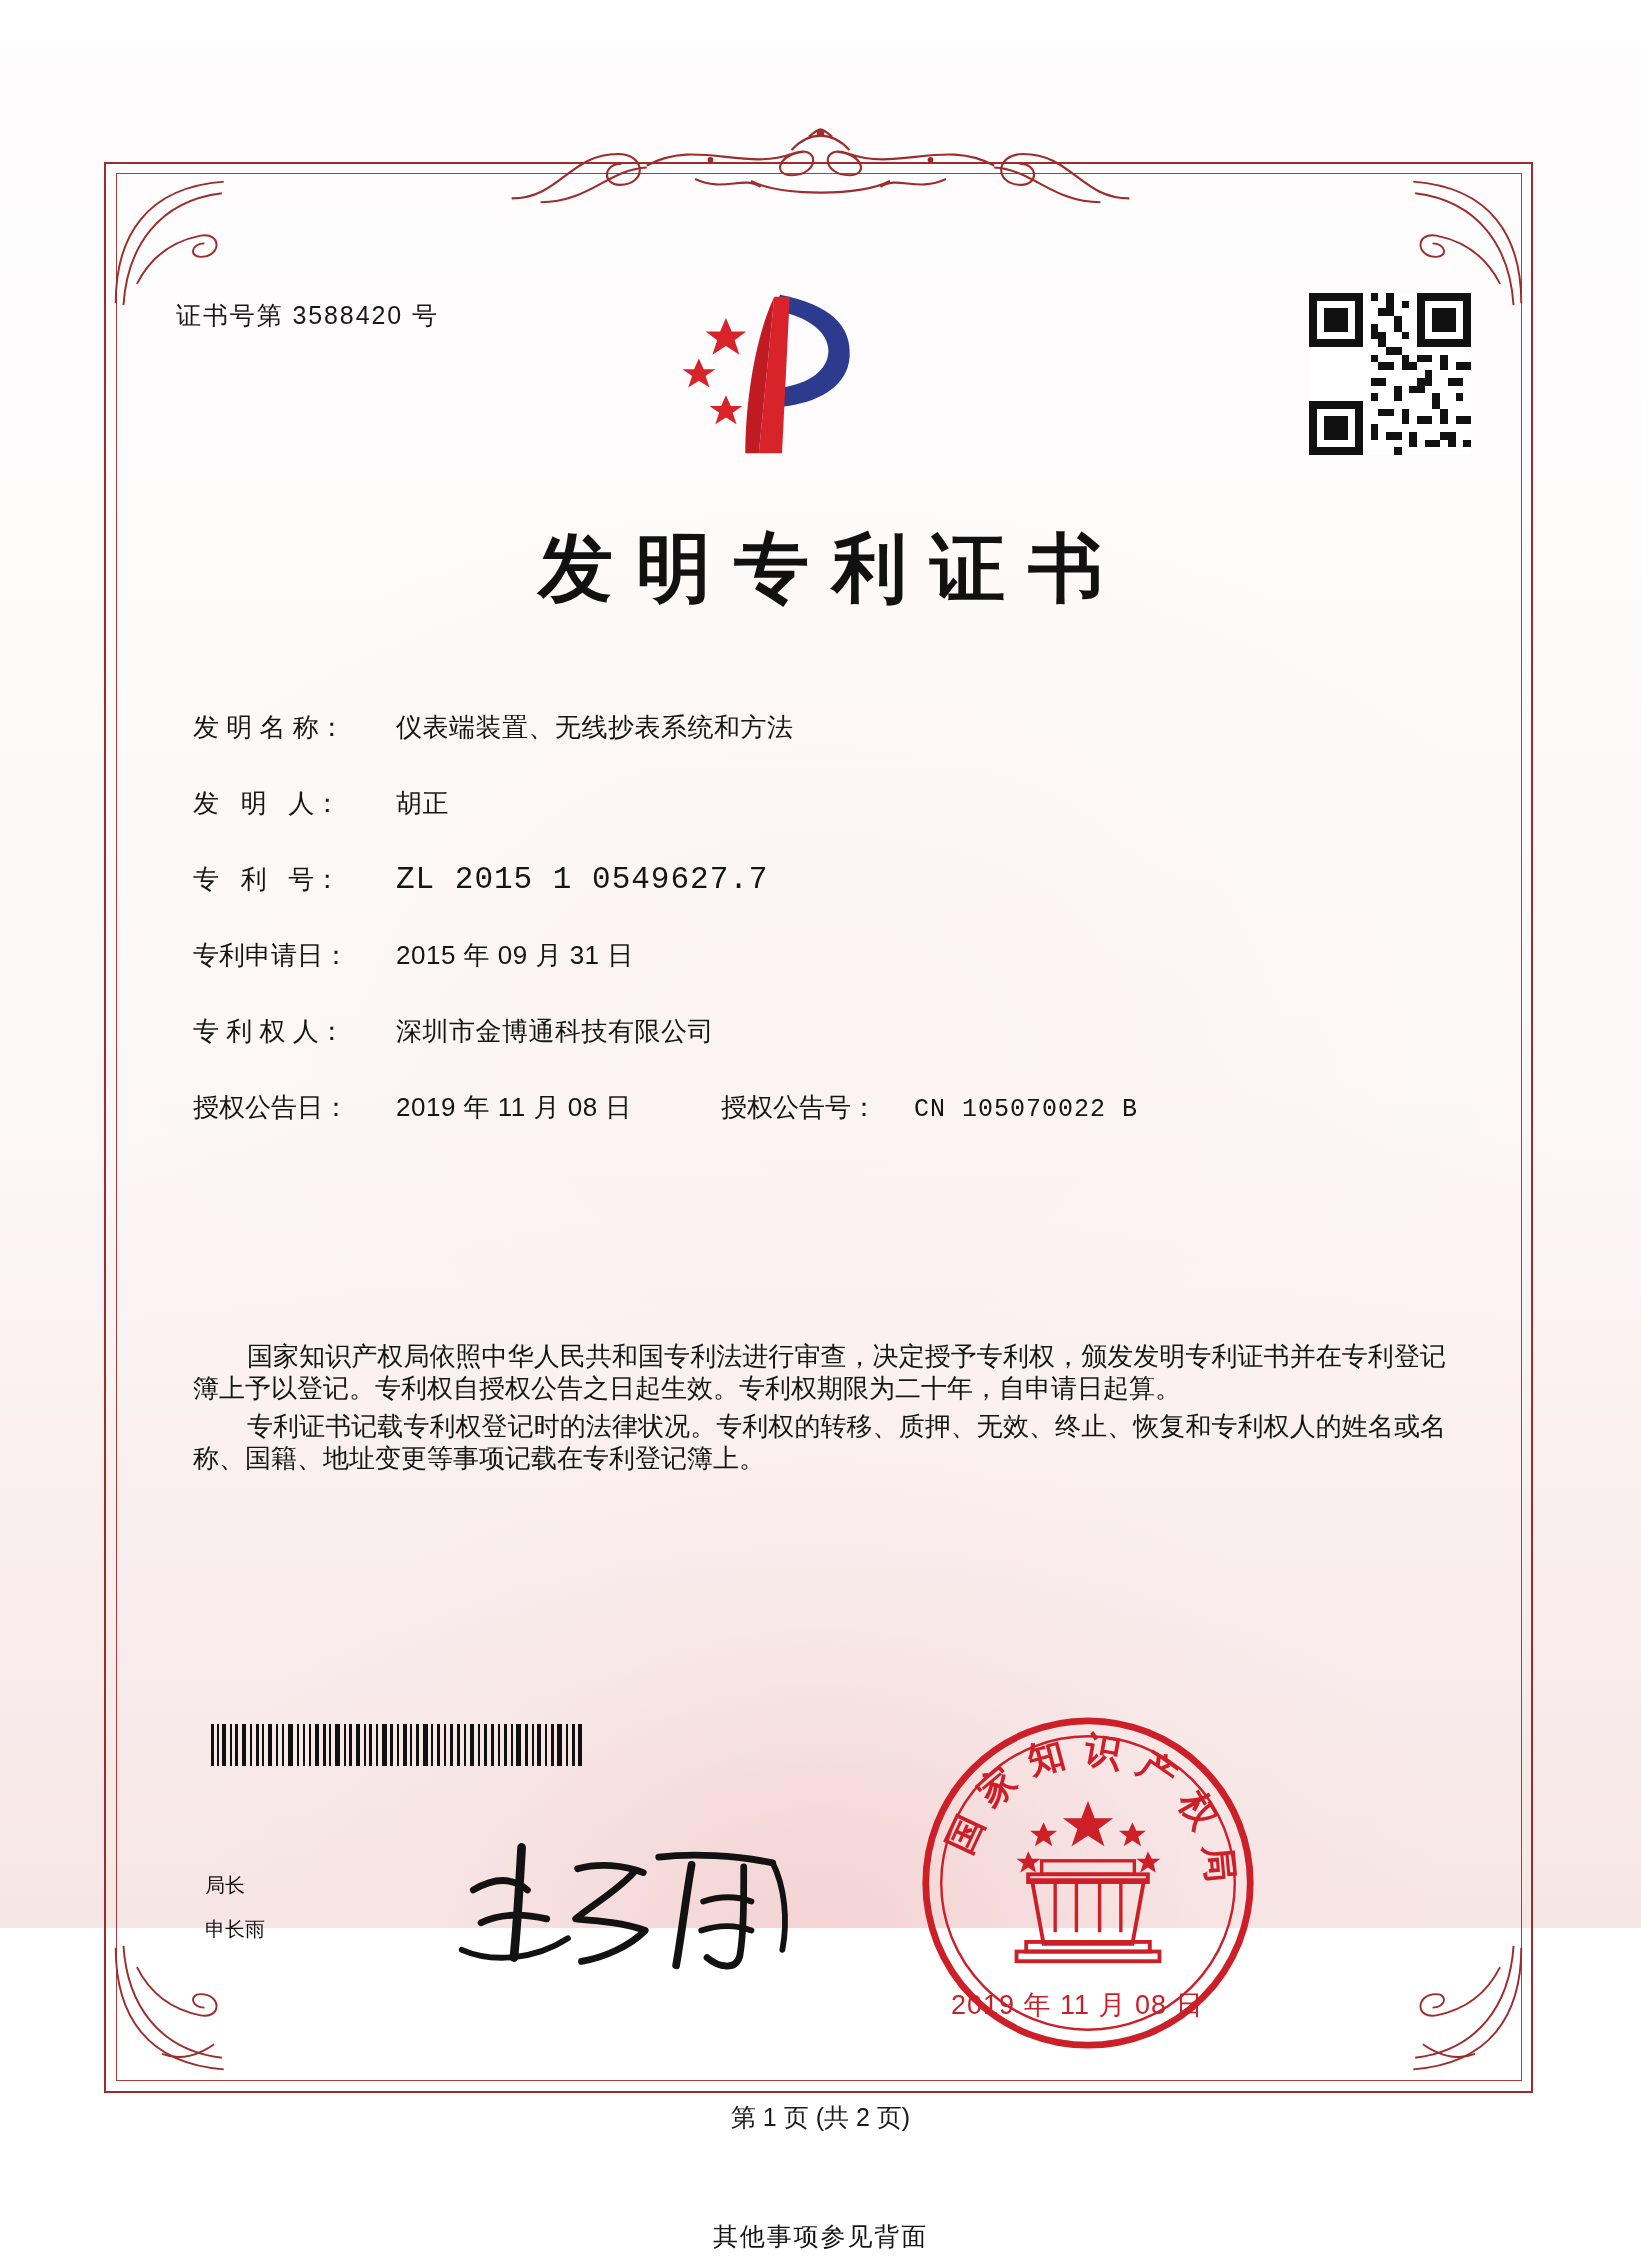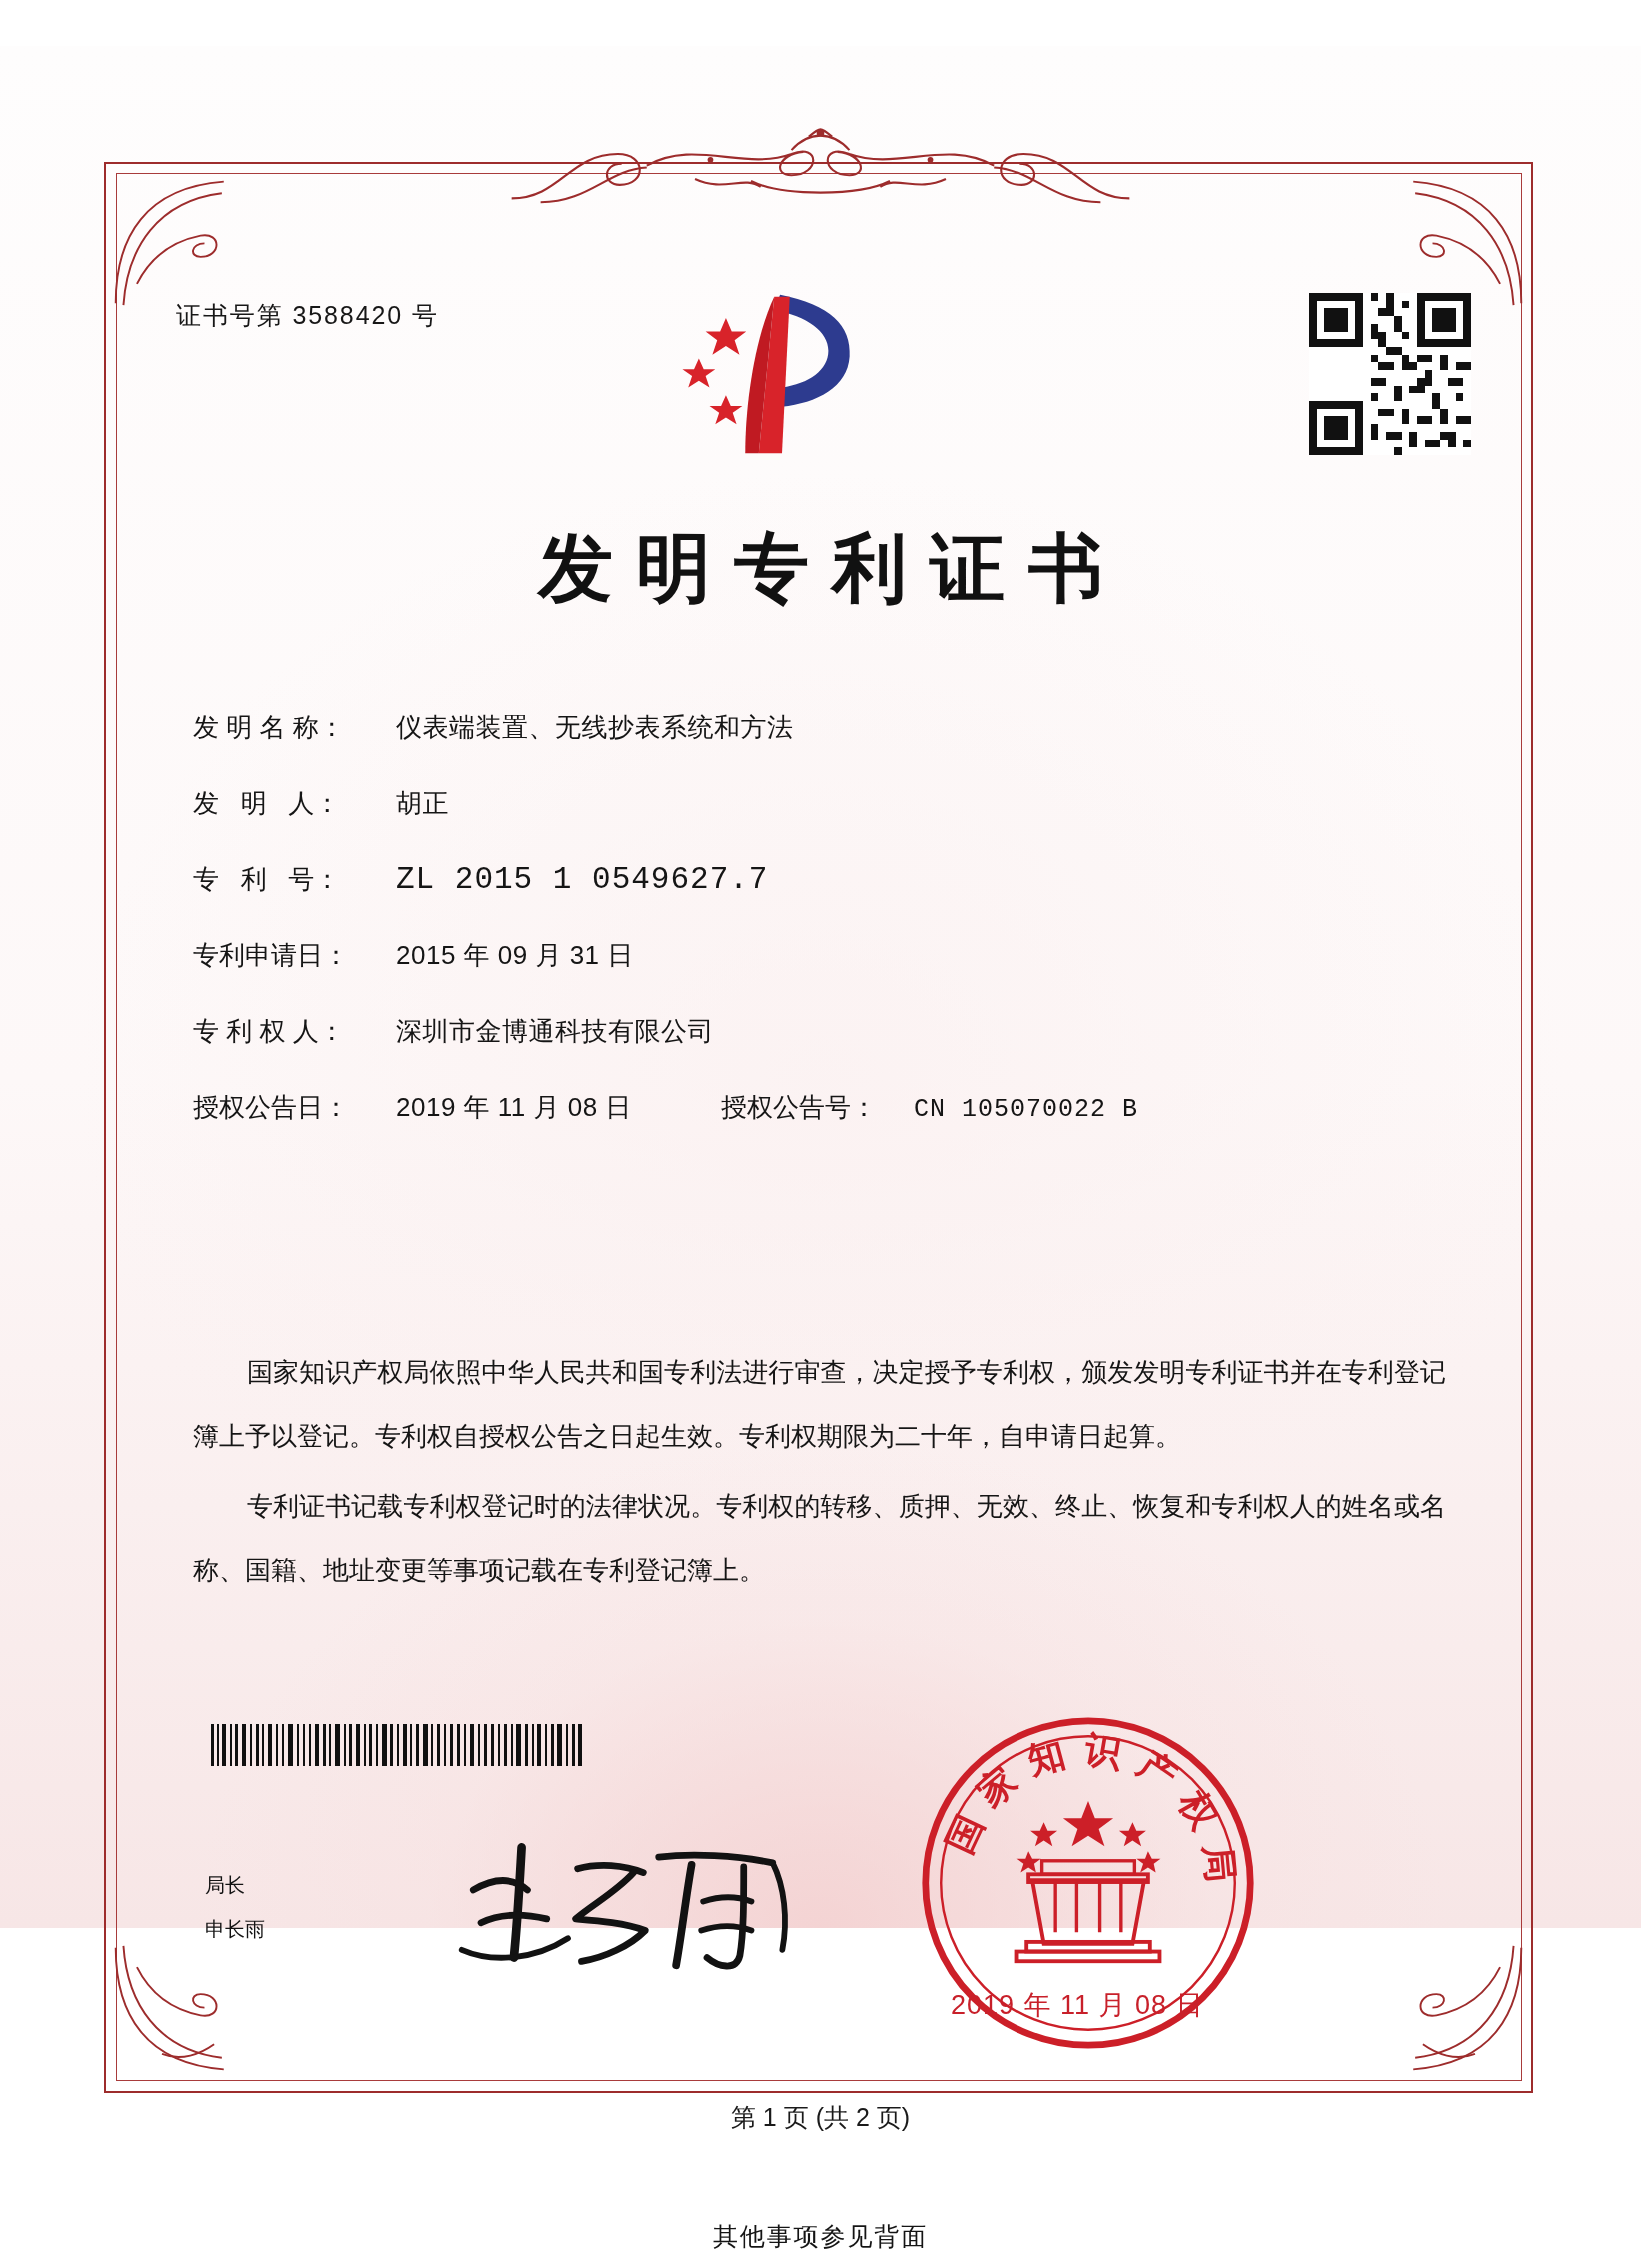--- a/index.html
+++ b/index.html
@@ -135,21 +135,21 @@
     letter-spacing: 1px;
   }
 
   
   .paras {
     position: absolute;
     left: 193px;
     top: 1294px;
     width: 1253px;
     font-size: 26px;
-    line-height: 64px;
+    line-height: 32px;
     text-align: justify;
     color: #151515;
     font-family: "Liberation Sans", sans-serif;
   }
   .paras p {
     margin: 0 0 5.8px 0;
     text-indent: 54px;
   }
 
   

